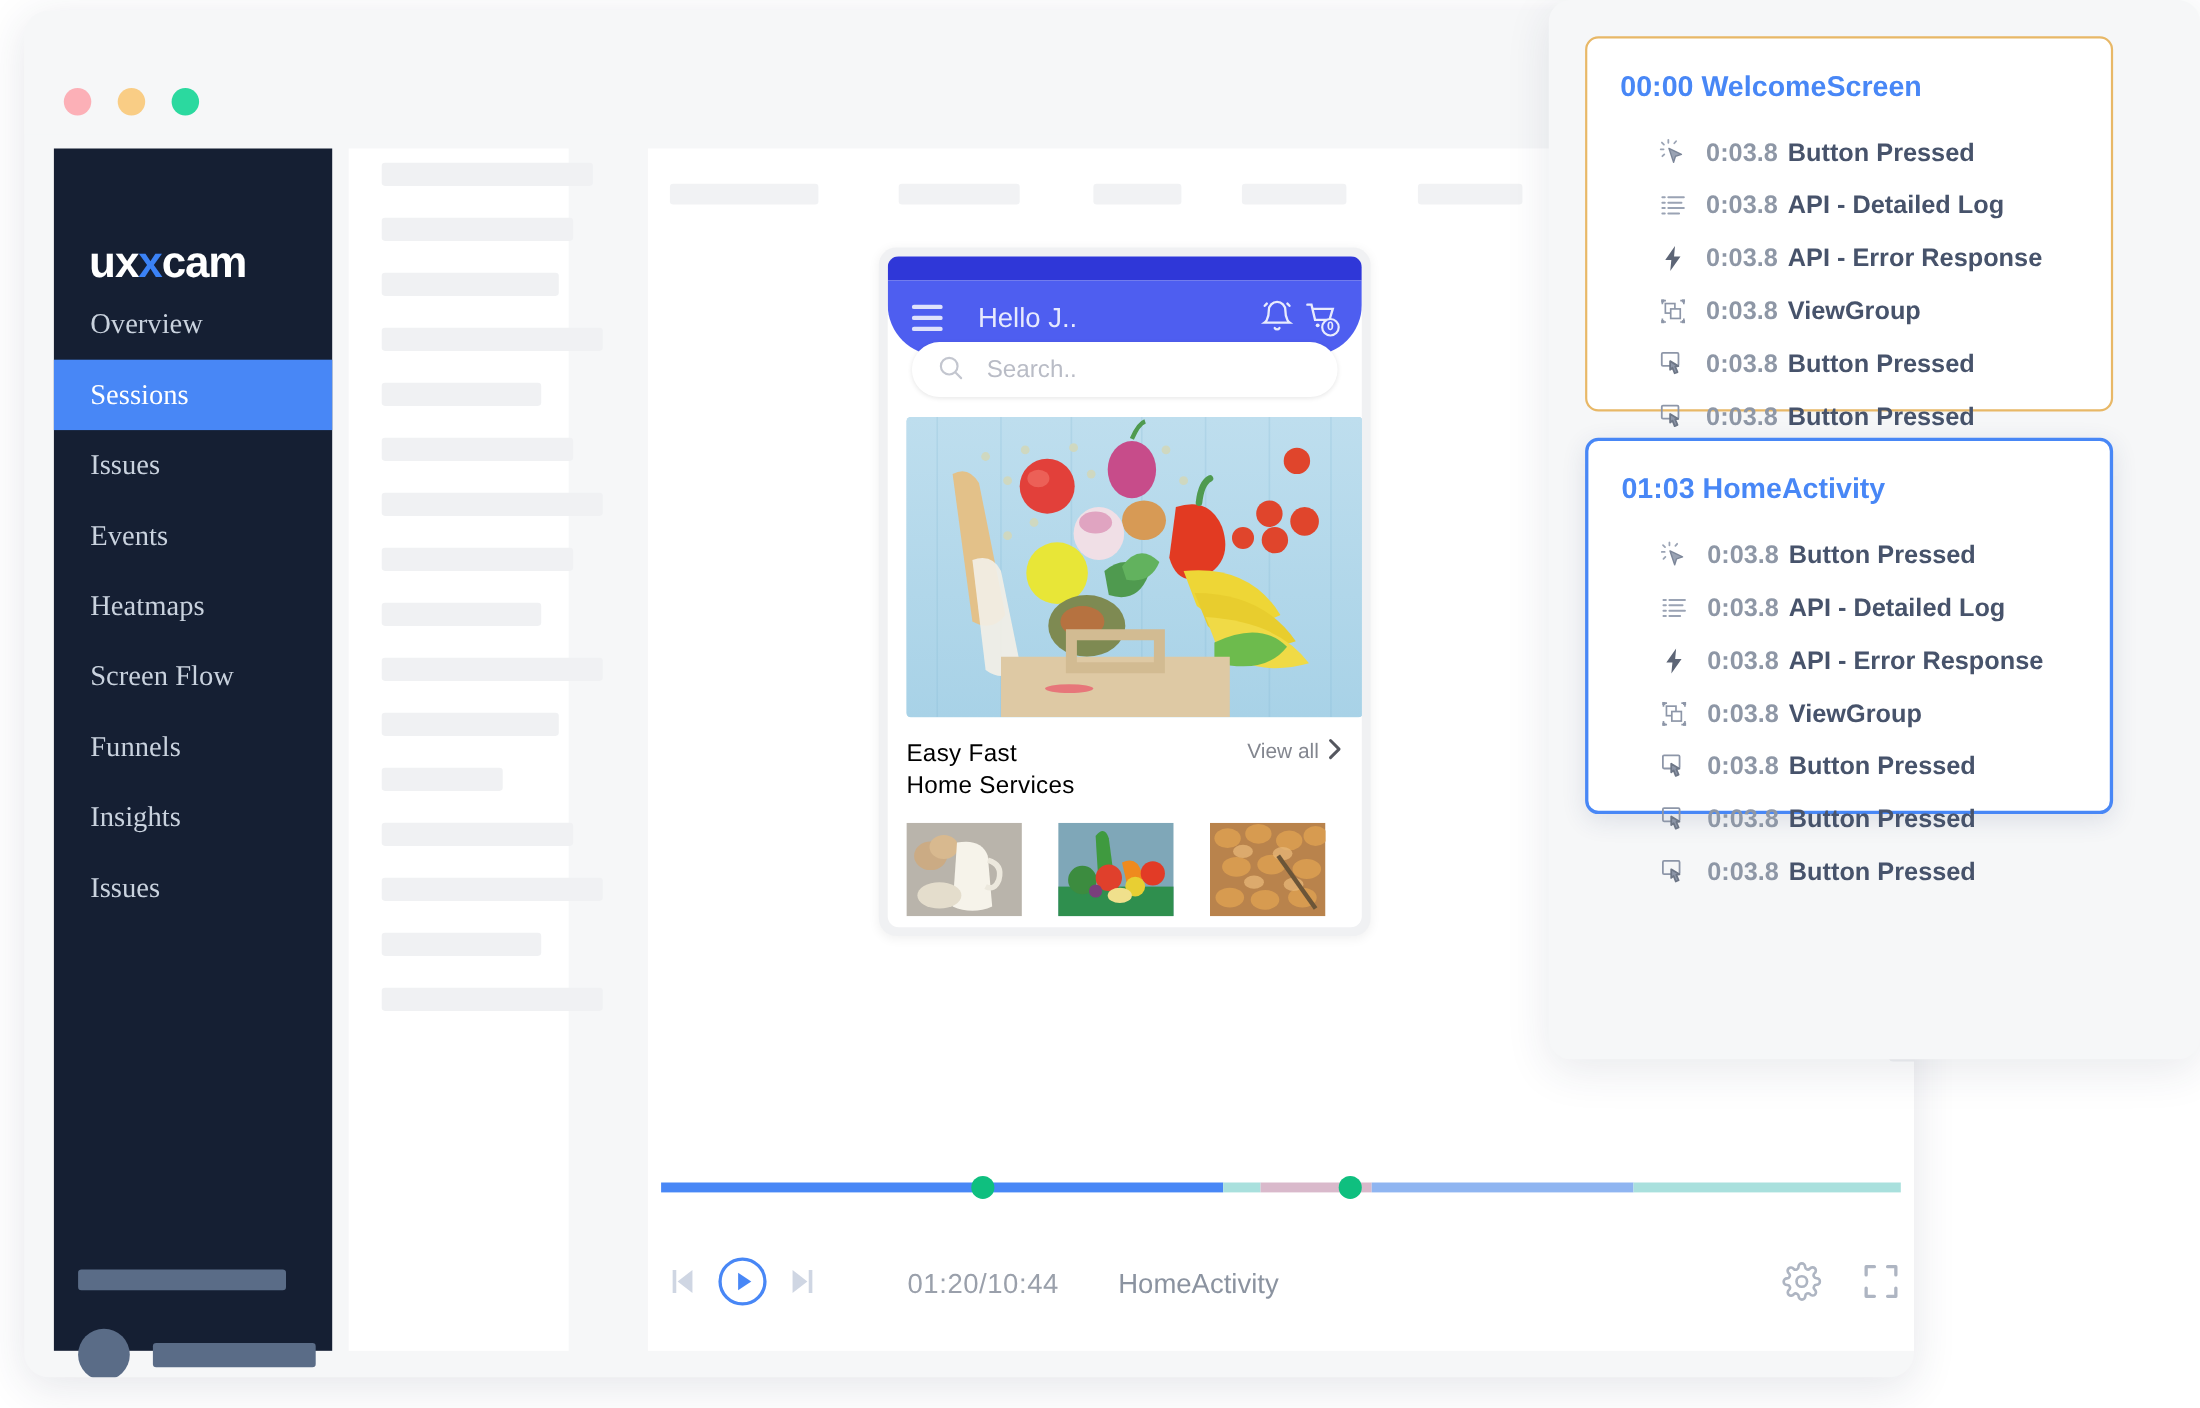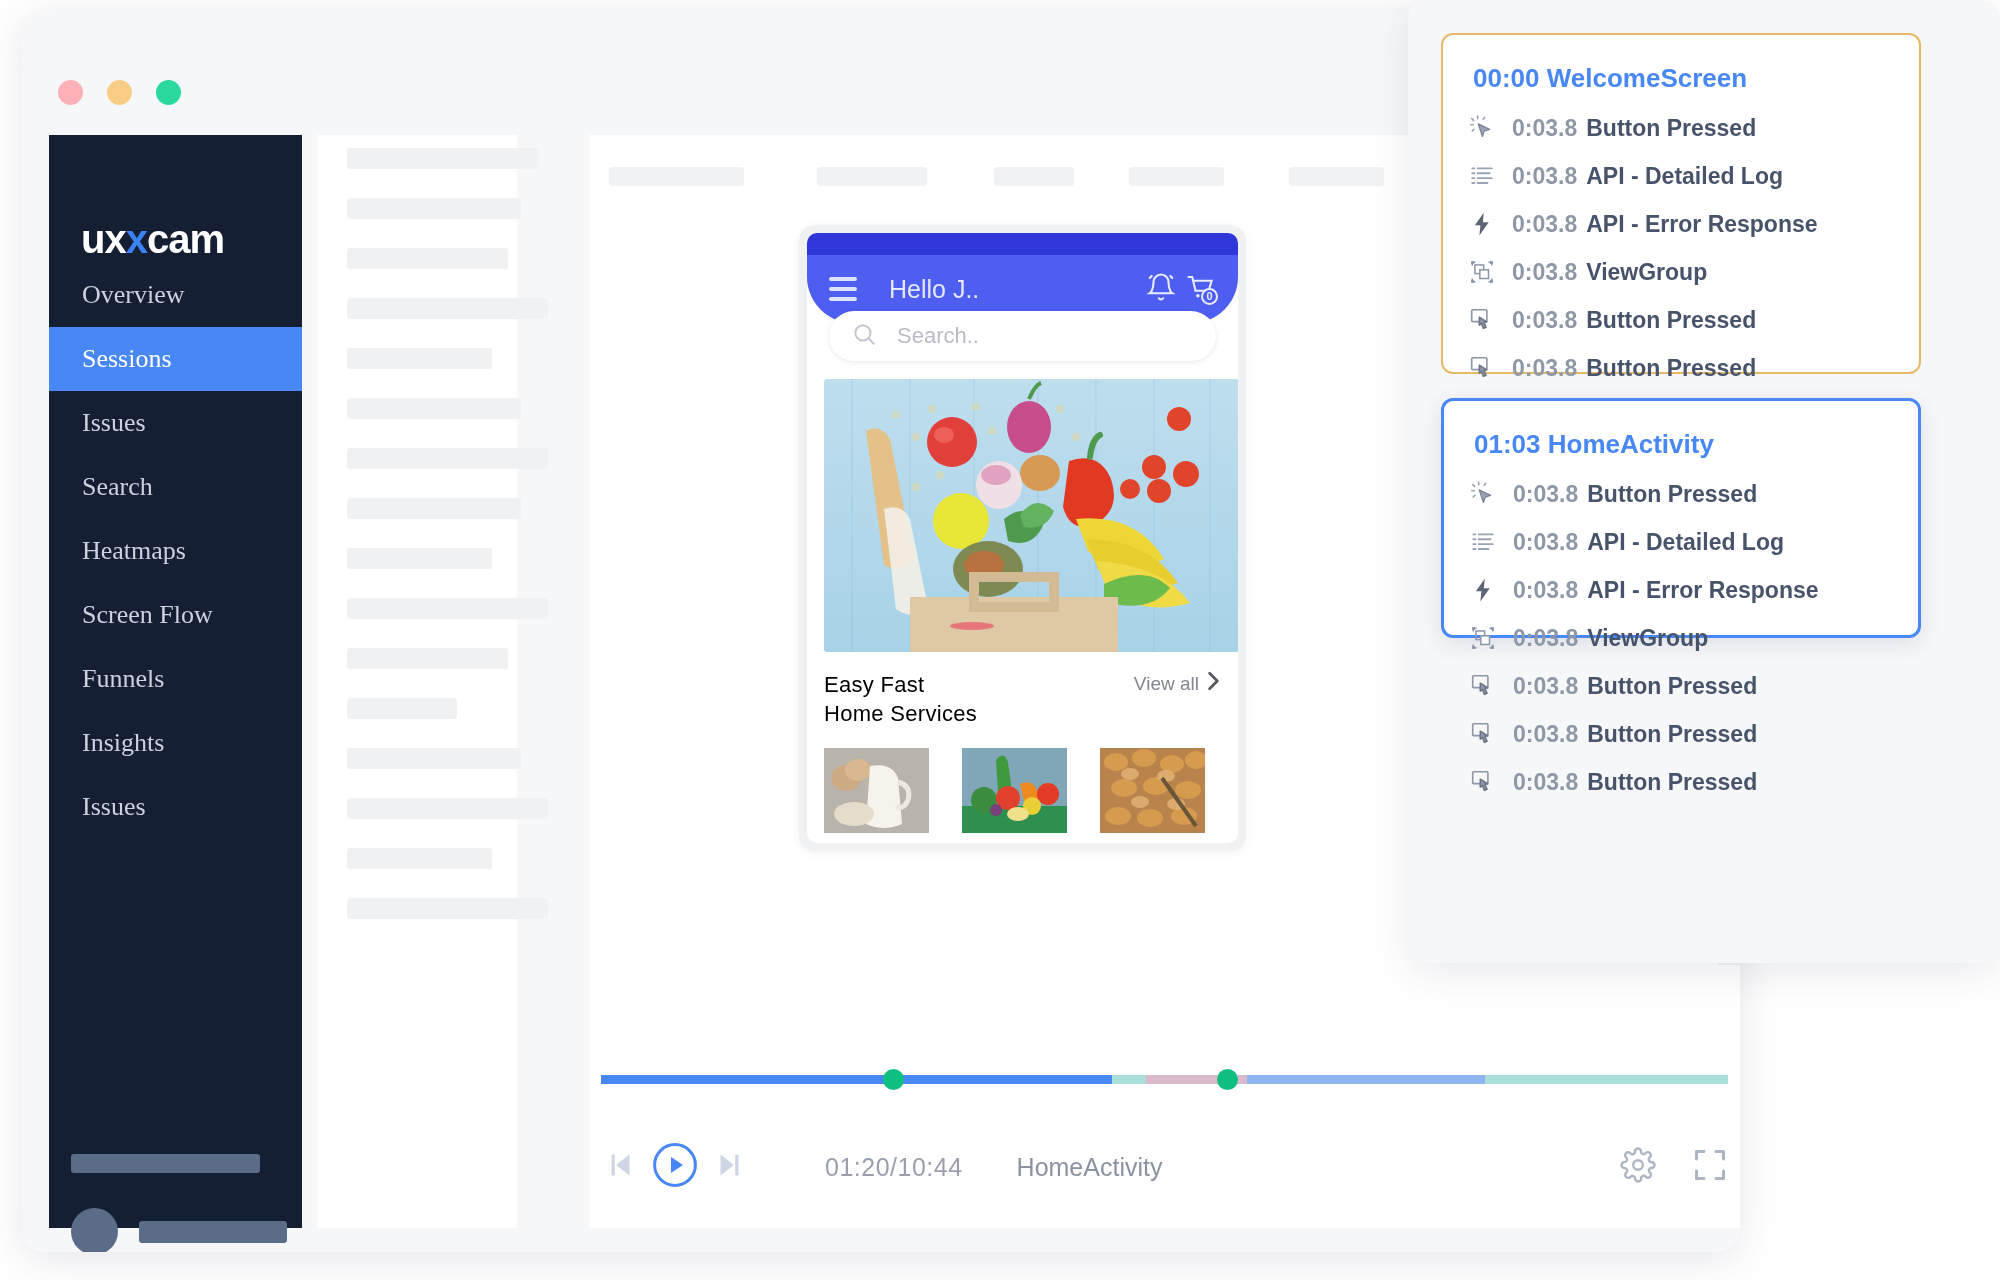--- a/index.html
+++ b/index.html
@@ -142,24 +142,24 @@
     background: #f6f7f8;
     border-radius: 20px;
     box-shadow: 0 10px 40px rgba(40,50,80,.10);
   }
   .ev-card {
     position: absolute; left: 33px; width: 480px;
     background: #ffffff; border-radius: 12px;
     padding: 28px 0 26px 0;
   }
   .ev-card.warn { top: 33px; border: 2px solid #e8b867; height: 341px; }
-  .ev-card.info { top: 398px; border: 3px solid #4887f6; height: 240px;
+  .ev-card.info { top: 398px; border: 3px solid #4887f6; height: 342px;
                   box-shadow: 0 6px 22px rgba(40,60,110,.12); }
   .ev-title { font-size: 26px; font-weight: 700; color: #4887f6; padding-left: 30px; margin-bottom: 10px; }
-  .ev-row { display:flex; align-items:center; height: 48px; padding-left: 26px; }
+  .ev-row { display:flex; align-items:flex-end; height: 48px; padding-left: 26px; margin-left: 39px; }
   .ev-ico { width: 26px; height: 26px; flex:0 0 26px; display:flex; align-items:center; justify-content:center; }
   .ev-time { margin-left: 17px; font-size: 23px; color:#8e97a6; font-weight: 600; }
   .ev-label { margin-left: 9px; font-size: 23px; color:#47536b; font-weight: 700; }
 </style>
 </head>
 <body>
 
 <div id="root">
 
   <div class="app-window">
@@ -181,21 +181,21 @@
         <div class="nav-item">
             <span>Overview</span>
           </div>
         <div class="nav-item active">
             <span>Sessions</span>
           </div>
         <div class="nav-item">
             <span>Issues</span>
           </div>
         <div class="nav-item">
-            <span>Search</span>
+            <span>Events</span>
           </div>
         <div class="nav-item">
             <span>Heatmaps</span>
           </div>
         <div class="nav-item">
             <span>Screen Flow</span>
           </div>
         <div class="nav-item">
             <span>Funnels</span>
           </div>

